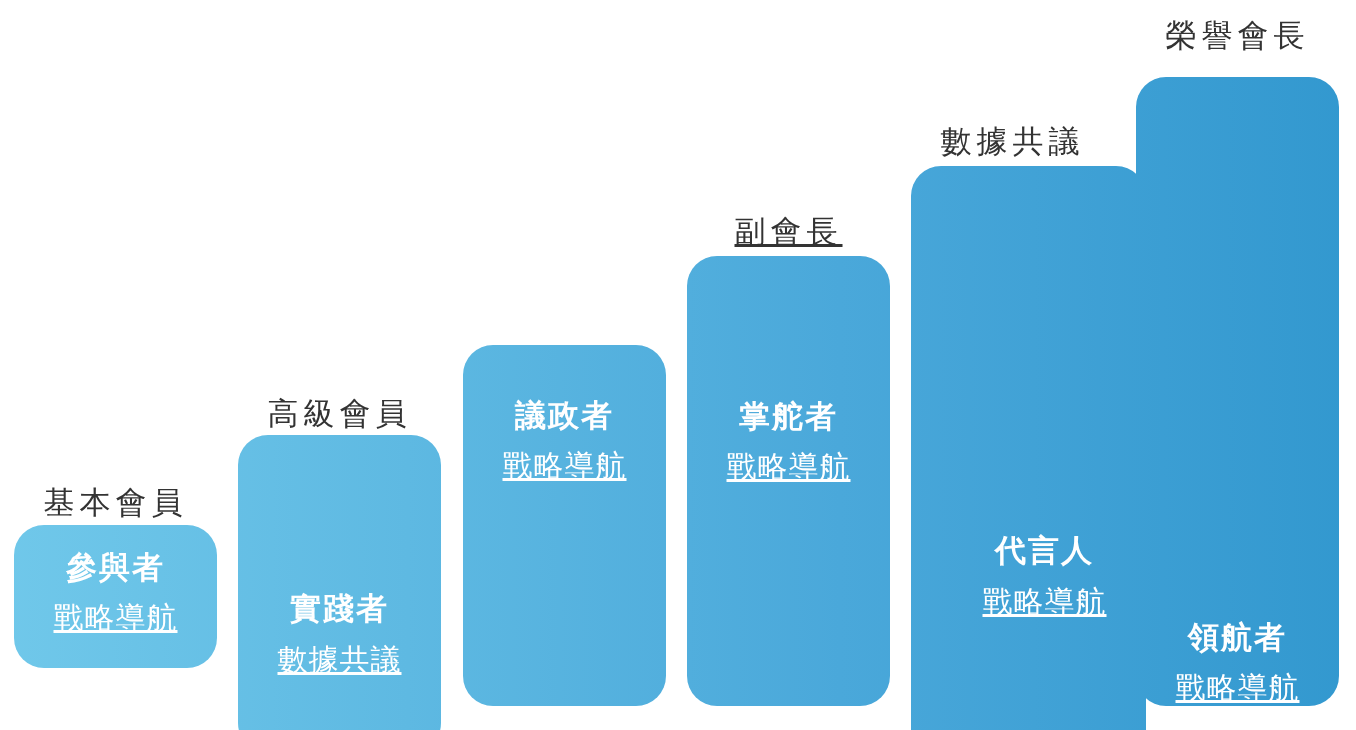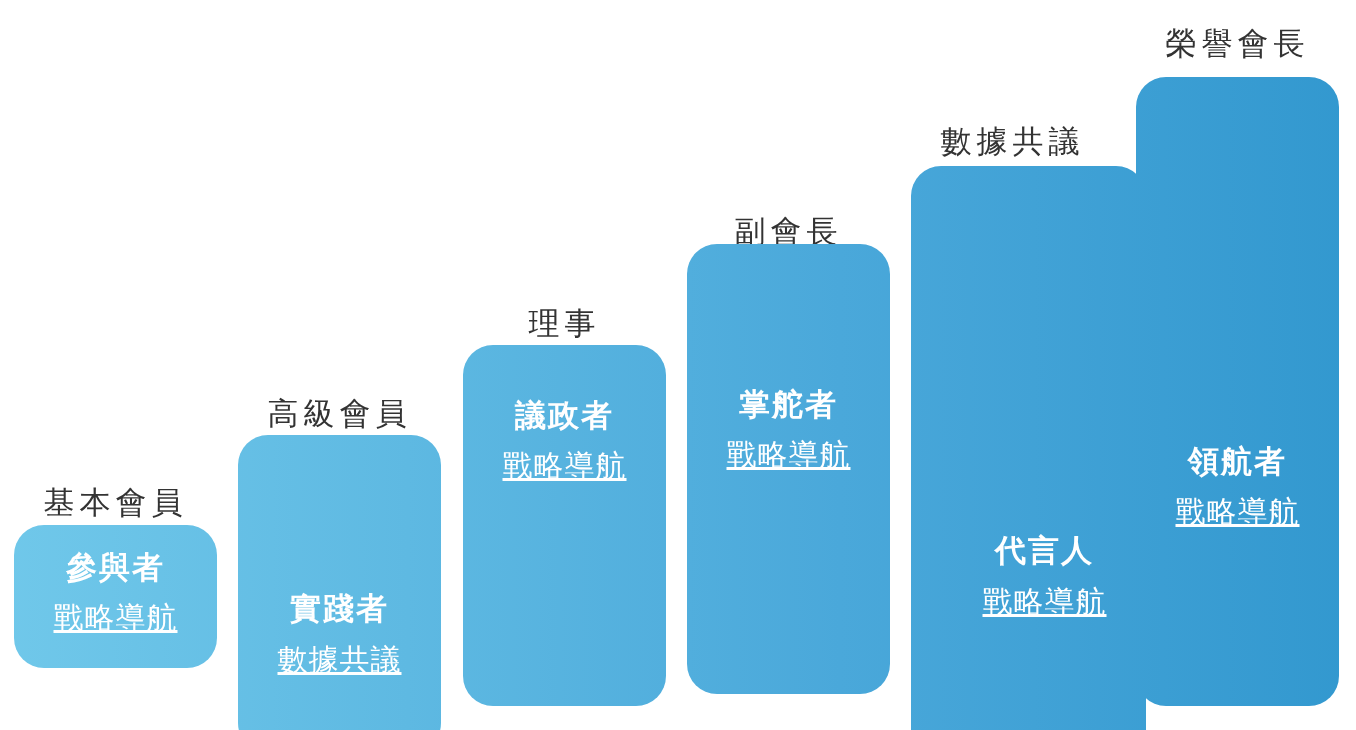--- a/index.html
+++ b/index.html
@@ -48,49 +48,48 @@
 
   <div class="tier-label" style="left:238px; top:398px;font-family:Liberation Serif, serif;">高級會員</div>
   <div class="bar" style="left:238px; top:435px; height:318px; justify-content:center;">
     <div class="fill" style="left:-238px;"></div>
     <div class="content" style="margin-top:80px;">
       <div class="role">實踐者</div>
       <div class="desc">數據共議</div>
     </div>
   </div>
 
-  <div class="tier-label" style="left:463px; top:308px;">理事</div>
   <div class="bar" style="left:463px; top:345px; height:361px; justify-content:flex-start;">
     <div class="fill" style="left:-463px;"></div>
     <div class="content" style="margin-top:52px;">
       <div class="role">議政者</div>
       <div class="desc">戰略導航</div>
     </div>
   </div>
 
   <div class="tier-label" style="left:687px; top:216px;text-decoration:underline;">副會長</div>
-  <div class="bar" style="left:687px; top:244px; height:450px; justify-content:flex-start;">
+  <div class="bar" style="left:687px; top:256px; height:450px; justify-content:flex-start;">
     <div class="fill" style="left:-687px;"></div>
     <div class="content" style="margin-top:142px;">
       <div class="role">掌舵者</div>
       <div class="desc">戰略導航</div>
     </div>
   </div>
 
   <div class="tier-label" style="left:911px; top:126px;">數據共議</div>
   <div class="bar" style="left:911px; top:166px; height:648px; justify-content:center;padding-left:32px;">
     <div class="fill" style="left:-911px;"></div>
     <div class="content" style="margin-top:172px;">
       <div class="role">代言人</div>
       <div class="desc">戰略導航</div>
     </div>
   </div>
 
-  <div class="tier-label" style="left:1136px; top:28px;">榮譽會長</div>
-  <div class="bar" style="left:1136px; top:77px; height:629px; justify-content:center;">
+  <div class="tier-label" style="left:1136px; top:20px;">榮譽會長</div>
+  <div class="bar" style="left:1136px; top:77px; height:629px; justify-content:flex-end;">
     <div class="fill" style="left:-1136px;"></div>
     <div class="content" style="margin-top:190px;">
       <div class="role">領航者</div>
       <div class="desc">戰略導航</div>
     </div>
   </div>
 
 </div>
 
 </body></html>

